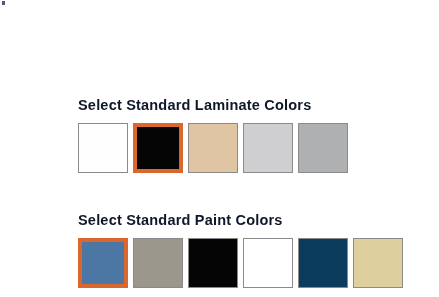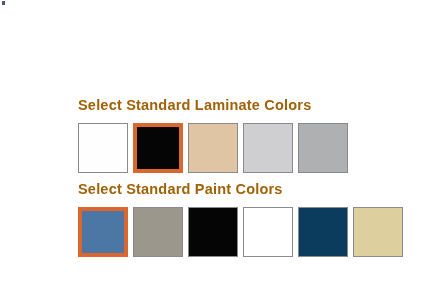--- a/index.html
+++ b/index.html
@@ -32,26 +32,26 @@
     top: 0;
     width: 439px;
     height: 297px;
   }
 
   .color-group {
     position: absolute;
     left: 78px;
   }
   #laminate-group { top: 96px; }
-  #paint-group    { top: 180px; }
+  #paint-group    { top: 211px; }
 
   .group-title {
     font-size: 14.5px;
     font-weight: bold;
-    color: #a16207;
+    color: #0f172a;
     letter-spacing: 0.2px;
     line-height: 18px;
     white-space: nowrap;
     margin: 0;
     padding: 0;
   }
 
   .swatch-row {
     margin-top: 9px;
     display: flex;

